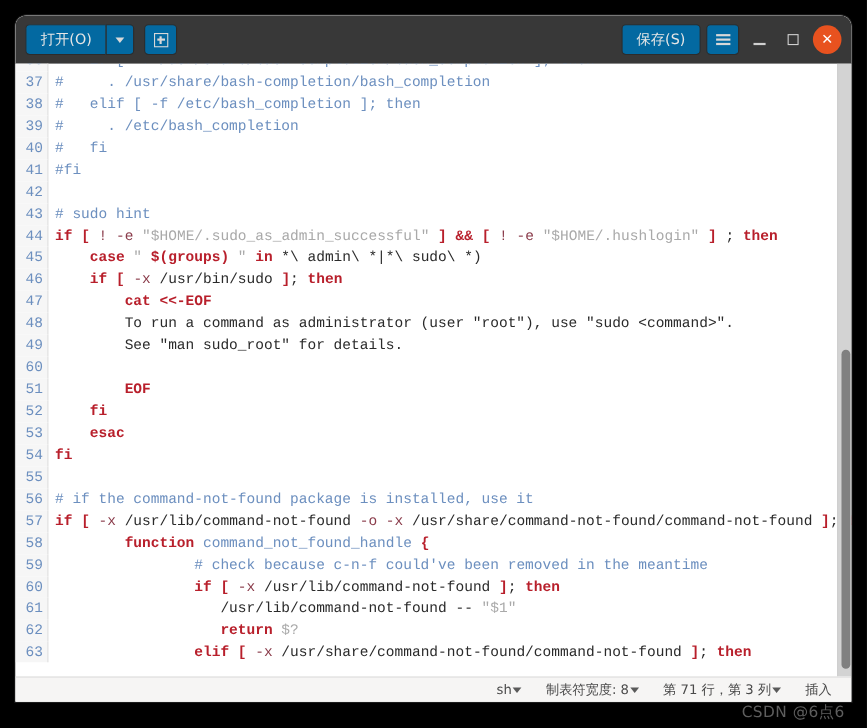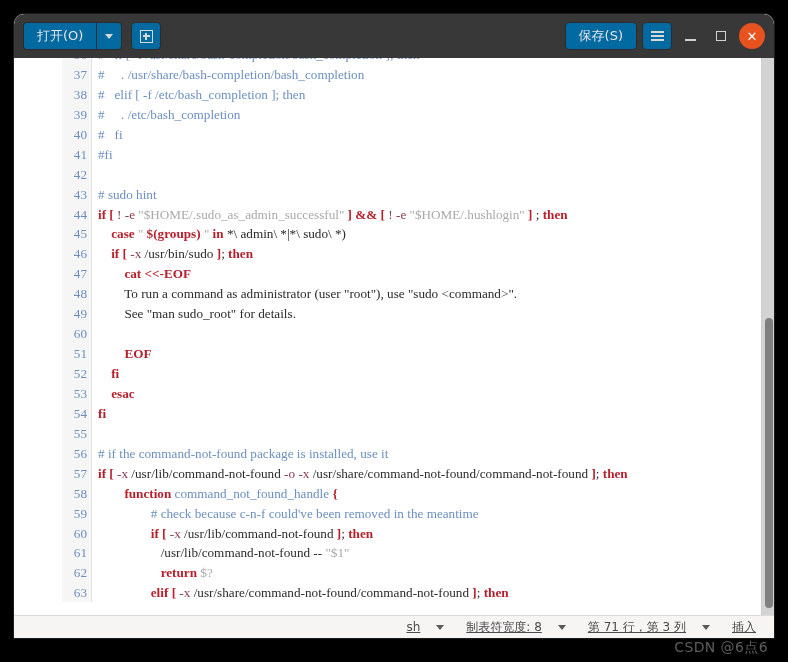--- a/index.html
+++ b/index.html
@@ -158,23 +158,22 @@
     position: absolute;
     left: 0; top: 0; right: 0;
     height: 557px;
     overflow: hidden;
   }
   .line {
     display: flex;
     height: 19.95px;
     line-height: 19.95px;
     white-space: pre;
-    font-family: Liberation Serif, serif;
+    font-family: Liberation Mono, monospace;
     font-size: 13.2px;
-    padding-left: 48px;
   }
   .gutter {
     width: 30px;
     min-width: 30px;
     text-align: right;
     padding-right: 4px;
     box-sizing: border-box;
     color: #6c8fbf;
     background: #f6f6f6;
     border-right: 1px solid #e2e2e2;
@@ -225,23 +224,22 @@
     justify-content: flex-end;
     gap: 22px;
     padding-right: 18px;
     box-sizing: border-box;
     font-size: 12px;
     color: #4a4a4a;
   }
   .sb-item {
     display: flex;
     align-items: center;
-    gap: 16px;
+    gap: 1px;
     cursor: pointer;
-    text-decoration: underline;
   }
   .sb-caret {
     width: 0; height: 0;
     border-left: 4px solid transparent;
     border-right: 4px solid transparent;
     border-top: 5px solid #5a5a5a;
   }
   .sb-static { cursor: default; }
 
   

